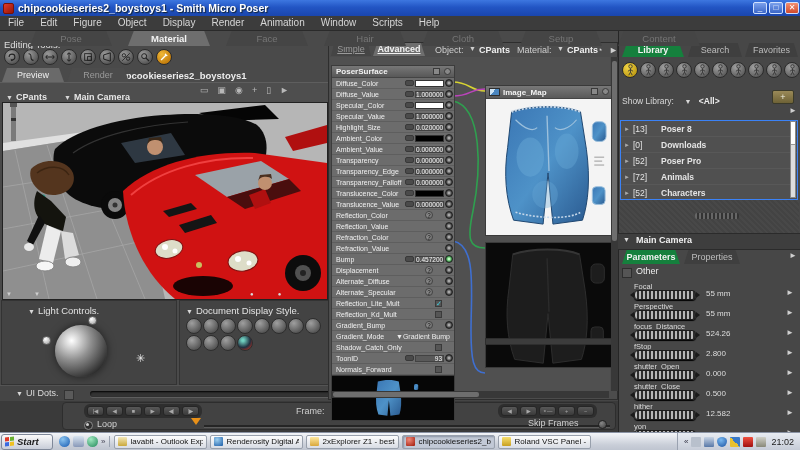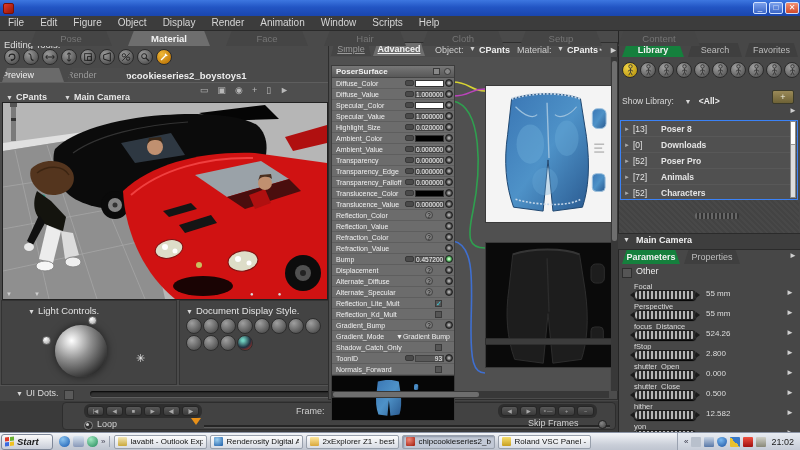--- a/index.html
+++ b/index.html
@@ -21,21 +21,21 @@
     clip-path:polygon(7% 0,93% 0,100% 100%,0 100%);border-radius:5px 5px 0 0;}
   .rtab.active{background:#6e6e6e;color:#f2f2f2;font-weight:bold;}
   
   #edit-label{left:4px;top:39px;color:#dedede;font-size:9.5px;}
   #tools-row{left:4px;top:49px;display:flex;gap:3px;}
   .toolbtn{width:16px;height:16px;border-radius:50%;background:radial-gradient(circle at 35% 30%,#9a9a9a,#565656 75%);border:1px solid #2c2c2c;box-sizing:border-box;display:flex;align-items:center;justify-content:center;}
   .toolbtn.hot{background:radial-gradient(circle at 35% 30%,#f0b838,#c07808 80%);}
   .toolbtn svg{width:10px;height:10px;}
   
   #doc-tabs{left:2px;top:68px;display:flex;gap:3px;z-index:2;}
-  .dtab{width:62px;font-size:9px;line-height:14px;height:14px;color:#9a9a9a;background:#4c4c4c;border-radius:5px 5px 0 0;clip-path:polygon(8% 0,92% 0,100% 100%,0 100%);}
+  .dtab{width:62px;text-align:center;font-size:9px;line-height:14px;height:14px;color:#9a9a9a;background:#4c4c4c;border-radius:5px 5px 0 0;clip-path:polygon(8% 0,92% 0,100% 100%,0 100%);}
   .dtab.active{background:#6a6a6a;color:#efefef;}
   #doc-title{left:112px;top:70px;color:#ececec;font-size:9.5px;font-weight:bold;}
   #doc-chrome{left:0;top:82px;width:330px;height:20px;background:#4e4e4e;border-top:1px solid #5e5e5e;}
   .selector{color:#e6e6e6;font-size:9px;font-weight:bold;}
   .dn-arrow{color:#d8d8d8;font-size:7px;margin-right:3px;}
   #vp-icons{left:200px;top:85px;display:flex;gap:9px;color:#b8b8b8;font-size:9px;}
   #viewport{left:2px;top:102px;width:324px;height:196px;background:#b6b6b6;border:1px solid #222;box-sizing:content-box;}
   #vp-foot-l{left:6px;top:291px;color:#cfcfcf;font-size:6px;display:flex;gap:22px;}
   #vp-foot-r{left:250px;top:291px;color:#dadada;font-size:6px;display:flex;gap:24px;}
   
@@ -170,20 +170,21 @@
   .t-av{background:linear-gradient(#f05040,#a01010);}
   .t-img{background:linear-gradient(#d0d0c8,#888878);}
 </style>
 </head>
 <body>
 
 <div id="screen">
 
   <div class="abs" id="titlebar">
     <span id="app-icon"></span>
+    <span id="title-text">chipcookieseries2_boystoys1 - Smith Micro Poser</span>
   </div>
   <span class="winbtn" style="left:753px;">_</span>
   <span class="winbtn" style="left:769px;">□</span>
   <span class="winbtn" id="btn-close" style="left:785px;">✕</span>
 
   <div class="abs" id="menubar">
       <div id="menu-items" style="display:flex;">
         <span class="menu-item">File</span>
         <span class="menu-item">Edit</span>
         <span class="menu-item">Figure</span>
@@ -596,20 +597,26 @@
               <use href="#jeansShape" fill="url(#denimG)"></use>
             </g>
           <g transform="translate(82,8) scale(0.3)">
               <rect x="0" y="0" width="14" height="20" rx="5" fill="url(#denimG)"></rect>
             </g>
         </svg>
       </div>
     </div>
 
     <div class="mapnode" style="top:42px;">
+      <div class="maphdr">
+        <span class="mapicon"></span>
+        <span class="maptitle">Image_Map</span>
+        <span class="hdrbtn" style="right:14px;top:2px;"></span>
+        <span class="hdrbtn" style="right:3px;top:2px;border-radius:50%;"></span>
+      </div>
       <div id="map1-body">
         <svg viewBox="0 0 128 136" width="126" height="136">
           <rect width="128" height="136" fill="#f4f4f4"></rect>
           <use href="#jeansShape" fill="url(#denimG)" stroke="#1e4670" stroke-width="1"></use>
           <ellipse cx="45" cy="58" rx="14" ry="20" fill="#6aaad8" opacity="0.45"></ellipse>
           <ellipse cx="82" cy="52" rx="12" ry="18" fill="#6aaad8" opacity="0.4"></ellipse>
           <ellipse cx="60" cy="96" rx="13" ry="14" fill="#6aaad8" opacity="0.35"></ellipse>
           <path d="M26,12 C46,5 80,5 96,12" stroke="#c6d8ea" stroke-width="2.2" fill="none" stroke-dasharray="2,1.6"></path>
           <path d="M62,16 L64,72" stroke="#9cc0dc" stroke-width="1.4"></path>
           <path d="M30,20 C40,30 48,32 52,28 M92,20 C84,30 74,32 70,28" stroke="#9cc0dc" stroke-width="1.2" fill="none"></path>

